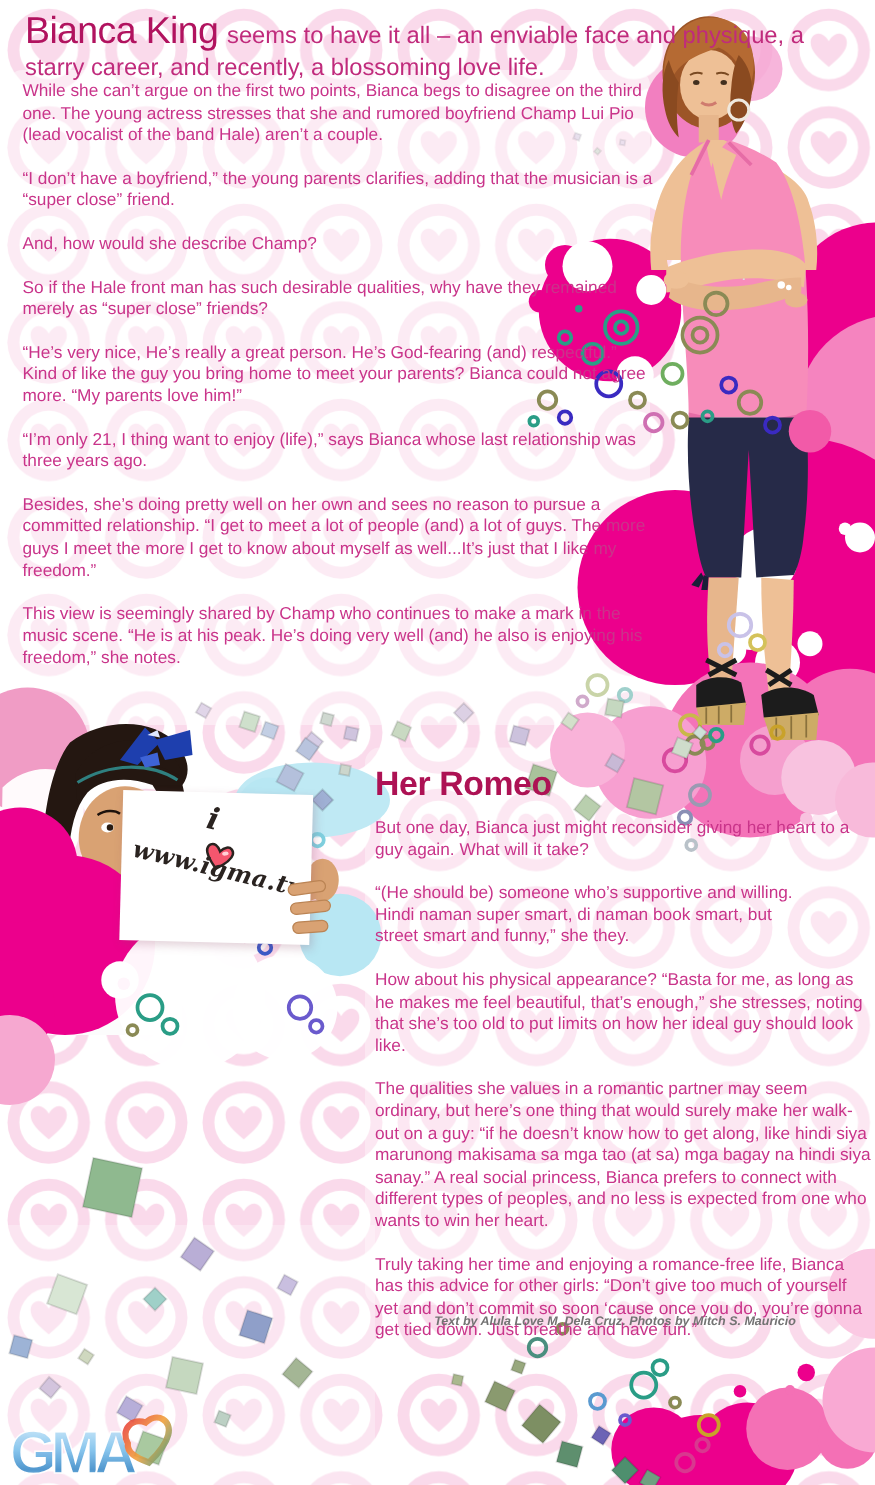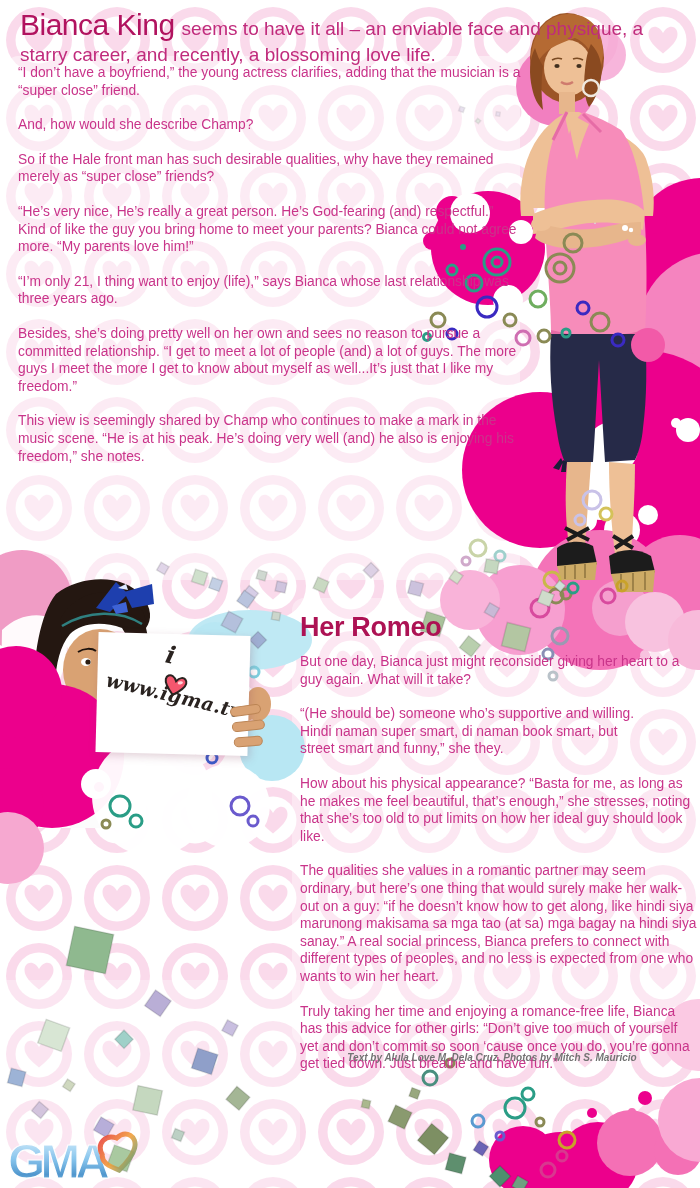--- a/index.html
+++ b/index.html
@@ -310,21 +310,22 @@
       <rect x="-4" y="-4" width="8" height="8" fill="#aab88e" transform="translate(366,1104) rotate(12)"></rect>
       <rect x="-6" y="-6" width="12" height="12" fill="#6fa080" transform="translate(520,1184) rotate(30)"></rect>
     </g>
   </svg>
 
   <div class="title">
     <span class="t-name">Bianca King</span><span class="t-rest">seems to have it all – an enviable face and physique, a starry career, and recently, a blossoming love life.</span>
   </div>
 
   <div class="col-left">
-    <p>“I don’t have a boyfriend,” the young actress clarifies, adding that the musician is a “super close” friend.</p>
+    <p>While she can’t argue on the first two points, Bianca begs to disagree on the third one. The young actress stresses that she and rumored boyfriend Champ Lui Pio (lead vocalist of the band Hale) aren’t a couple.</p>
+    <p>“I don’t have a boyfriend,” the young parents clarifies, adding that the musician is a “super close” friend.</p>
     <p>And, how would she describe Champ?</p>
     <p>So if the Hale front man has such desirable qualities, why have they remained merely as “super close” friends?</p>
     <p>“He’s very nice, He’s really a great person. He’s God-fearing (and) respectful.” Kind of like the guy you bring home to meet your parents? Bianca could not agree more. “My parents love him!”</p>
     <p>“I’m only 21, I thing want to enjoy (life),” says Bianca whose last relationship was three years ago.</p>
     <p>Besides, she’s doing pretty well on her own and sees no reason to pursue a committed relationship. “I get to meet a lot of people (and) a lot of guys. The more guys I meet the more I get to know about myself as well...It’s just that I like my freedom.”</p>
     <p>This view is seemingly shared by Champ who continues to make a mark in the music scene. “He is at his peak. He’s doing very well (and) he also is enjoying his freedom,” she notes.</p>
   </div>
 
   <div class="col-right">
     <h2>Her Romeo</h2>

